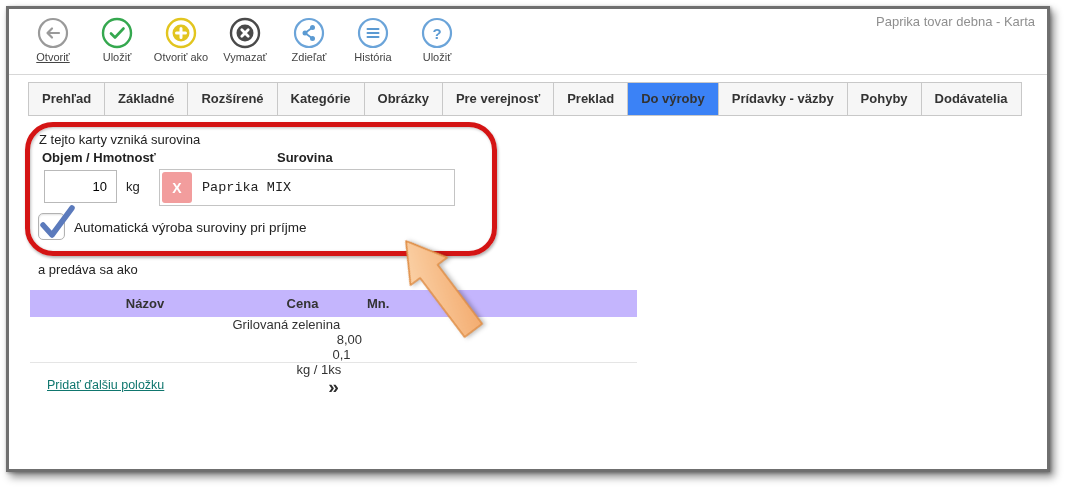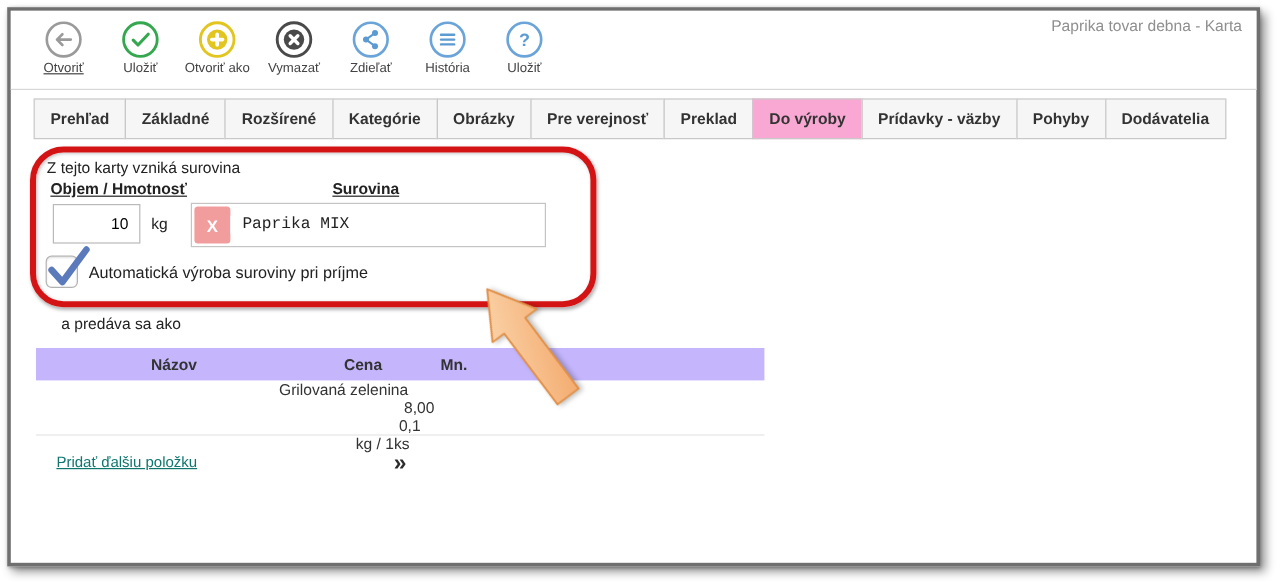--- a/index.html
+++ b/index.html
@@ -21,47 +21,47 @@
   .tool .circ { width:32px; height:32px; margin:1px auto 2px; display:block; }
   .tool .tlabel { font-size:11px; color:#444; display:block; white-space:nowrap; }
   .tool .tlabel.u { text-decoration:underline; }
   .window-title { position:absolute; right:12px; top:5px; font-size:13px; color:#8f8f8f; }
 
   
   .tabbar { position:absolute; left:19px; top:73px; display:flex; }
   .tab { border:1px solid #c8c8c8; margin-left:-1px; padding:8px 13px 9px;
     background:#f6f6f6; font-size:13px; font-weight:bold; color:#333; cursor:pointer; white-space:nowrap; }
   .tab:first-child { margin-left:0; }
-  .tab.active { background:#f9a8d4; }
+  .tab.active { background:#3b82f6; }
 
   
   .red-annotation { position:absolute; left:16px; top:113px; width:472px; height:134px;
     border:5px solid #d41414; border-radius:28px; z-index:5; pointer-events:none;
     box-shadow:1px 2px 3px rgba(0,0,0,.3), inset 1px 1px 3px rgba(0,0,0,.25); }
   .intro-text { position:absolute; left:30px; top:123px; font-size:13px; }
-  .lbl { position:absolute; font-size:13px; font-weight:bold;text-decoration:underline; }
+  .lbl { position:absolute; font-size:13px; font-weight:bold; }
   .lbl-volume { left:33px; top:141px; }
   .lbl-material { left:268px; top:141px; }
   .volume-input { position:absolute; left:35px; top:161px; width:73px; height:33px;
     border:1px solid #b9b9b9; text-align:right; padding-right:9px; font-size:13px; font-family:inherit; }
   .unit-text { position:absolute; left:117px; top:170px; font-size:13px; }
   .material-field { position:absolute; left:150px; top:160px; width:296px; height:37px;
     border:1px solid #c4c4c4; background:#fff; display:flex; align-items:center; padding:2px; }
   .remove-btn { width:30px; height:31px; background:#f29d9d; border:none; border-radius:3px;
     color:#fff; font-weight:bold; font-size:14px; cursor:pointer; flex:0 0 auto; font-family:inherit; }
   .material-input { flex:1; border:none; outline:none; font-size:13.5px; padding-left:10px; font-family:Liberation Mono, monospace; color:#222; }
 
   .checkbox { position:absolute; left:29px; top:204px; width:27px; height:27px;
     border:1px solid #b2b2b2; border-radius:5px; background:#fff; cursor:pointer;
     box-shadow:inset 0 1px 2px rgba(0,0,0,.12); }
   .checkbox svg { position:absolute; left:-1px; top:-12px; overflow:visible; }
   .checkbox-label { position:absolute; left:65px; top:211px; font-size:13.5px; }
 
   
-  .sells-intro { position:absolute; left:42px; top:253px; font-size:13px; }
+  .sells-intro { position:absolute; left:29px; top:253px; font-size:13px; }
   .sales-table { position:absolute; left:21px; top:281px; width:607px; font-size:13px; }
   .thead { display:flex; align-items:center; height:27px; background:#c4b5fd; font-weight:bold; color:#333; }
   .trow { display:flex; align-items:center; height:46px; border-bottom:1px solid #e5e5e5; color:#333;flex-direction:column; }
   .c1 { width:230px; padding-left:14px; }
   .thead .c1 { text-align:center; padding-left:0; }
   .c2 { width:85px; text-align:right; padding-right:14px; }
   .thead .c2 { text-align:center; padding-right:0; }
   .c3 { width:58px; text-align:right; padding-right:12px; }
   .thead .c3 { text-align:left; padding-left:22px; padding-right:0; }
   .c4 { width:90px; padding-left:8px; }

